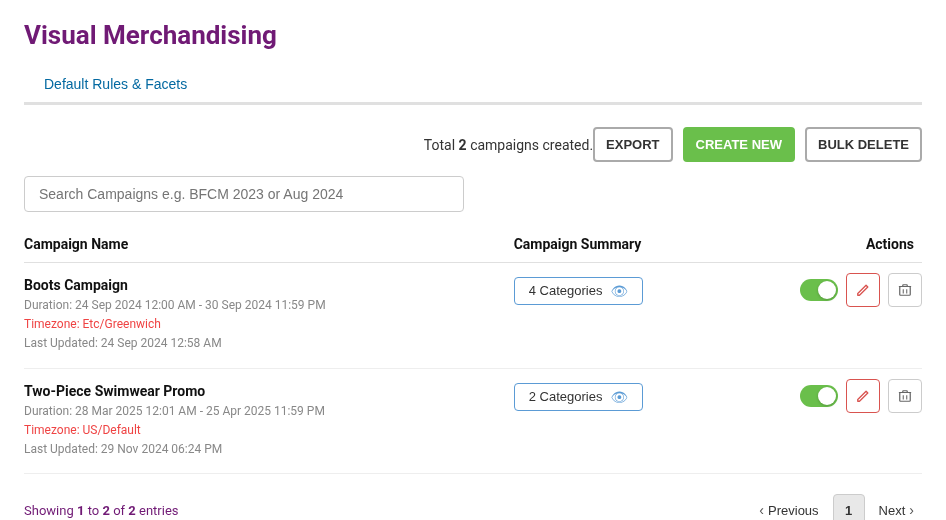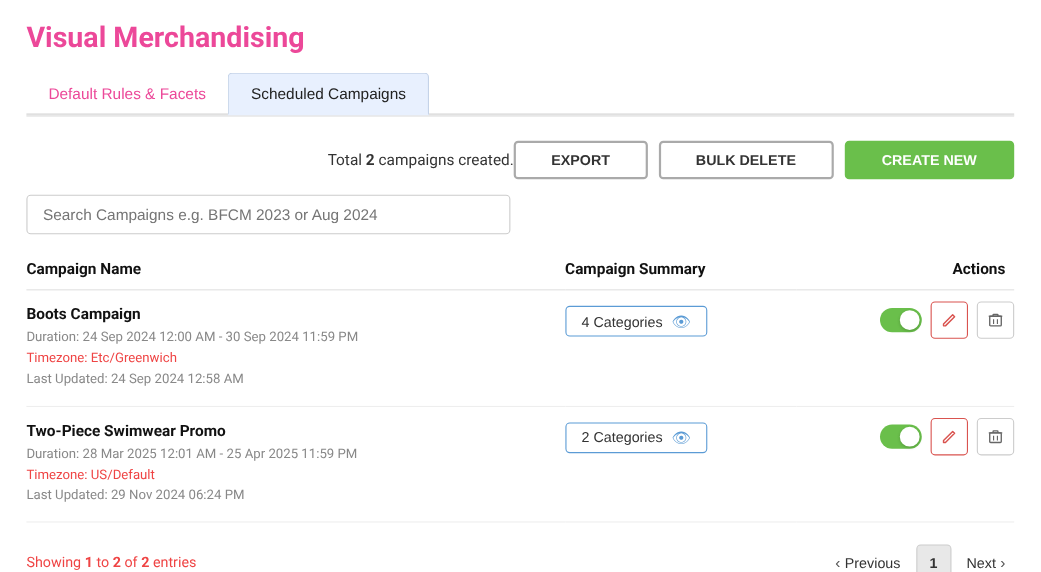--- a/index.html
+++ b/index.html
@@ -8,34 +8,34 @@
       background: #fff;
       color: #333;
       font-size: 14px;
       padding: 20px 24px;
       width: 946px;
       min-height: 520px;
     }
     .page-title {
       font-size: 26px;
       font-weight: 700;
-      color: #ec4899;
+      color: #701a75;
       margin-bottom: 16px;
     }
     .tabs {
       display: flex;
       gap: 0;
       border-bottom: 2px solid #e0e0e0;
       margin-bottom: 0;
     }
     .tab {
       padding: 10px 20px;
       cursor: pointer;
       font-size: 14px;
-      color: #ec4899;
+      color: #0369a1;
       border: none;
       background: none;
       border-bottom: 2px solid transparent;
       margin-bottom: -2px;
     }
     .tab.active {
       background: #e8f0fe;
       color: #222;
       font-weight: 500;
       border: 1px solid #c5d3e8;
@@ -45,21 +45,21 @@
     .toolbar {
       display: flex;
       align-items: center;
       justify-content: flex-end;
       margin: 22px 0 14px;
     }
     .total-text { font-size: 14px; color: #333; }
     .total-text strong { font-weight: 700; }
     .toolbar-actions { display: flex; gap: 10px; }
     .btn {
-      padding: 8px 32px;
+      padding: 8px 11px;
       border-radius: 4px;
       font-size: 13px;
       font-weight: 600;
       cursor: pointer;
       border: 2px solid #be185d;
       background: #fff;
       color: #333;
     }
     .btn-export { border-color: #aaa; color: #333; }
     .btn-bulk-delete { border-color: #aaa; color: #333; }
@@ -100,21 +100,20 @@
       vertical-align: top;
     }
     .campaign-name { font-weight: 700; font-size: 14px; color: #111; }
     .campaign-meta { font-size: 12px; color: #888; margin-top: 3px; line-height: 1.6; }
     .campaign-meta .timezone { color: #ef4444; }
     .summary-cell {
       padding-top: 14px;
     }
     .categories-badge {
       display: inline-flex;
-      align-items: center;
       gap: 8px;
       border: 1px solid #5b9bd5;
       border-radius: 4px;
       padding: 5px 14px;
       font-size: 13px;
       color: #333;
       background: #fff;
       cursor: pointer;
     }
     .eye-icon { color: #5b9bd5; font-size: 14px; }
@@ -168,21 +167,21 @@
     .action-btn.delete-btn {
       border-color: #ccc;
       color: #666;
     }
     .pagination-bar {
       display: flex;
       align-items: center;
       justify-content: space-between;
       margin-top: 20px;
     }
-    .showing-text { font-size: 13px; color: #ef4444; }
+    .showing-text { font-size: 13px; color: #701a75; }
     .showing-text strong { font-weight: 700; }
     .pagination {
       display: flex;
       align-items: center;
       gap: 6px;
     }
     .page-btn {
       width: 32px;
       height: 32px;
       border: 1px solid #ccc;
@@ -217,35 +216,34 @@
       margin: 0 0 14px;
     }
   </style>
 </head>
 <body>
 
 <h1 class="page-title">Visual Merchandising</h1>
 
 <div class="tabs">
   <button class="tab">Default Rules &amp; Facets</button>
-  <button class="tab active">Scheduled Campaigns</button>
 </div>
 
 <hr class="divider">
 
 <div class="toolbar">
   <div class="total-text">
     <span>Total</span>
     <strong>2</strong>
     <span>campaigns created.</span>
   </div>
   <div class="toolbar-actions">
     <button class="btn btn-export">EXPORT</button>
+    <button class="btn btn-create-new">CREATE NEW</button>
     <button class="btn btn-bulk-delete">BULK DELETE</button>
-    <button class="btn btn-create-new">CREATE NEW</button>
   </div>
 </div>
 
 <div class="search-bar">
   <input type="text" placeholder="Search Campaigns e.g. BFCM 2023 or Aug 2024" style="">
 </div>
 
 <table>
   <thead>
     <tr>

